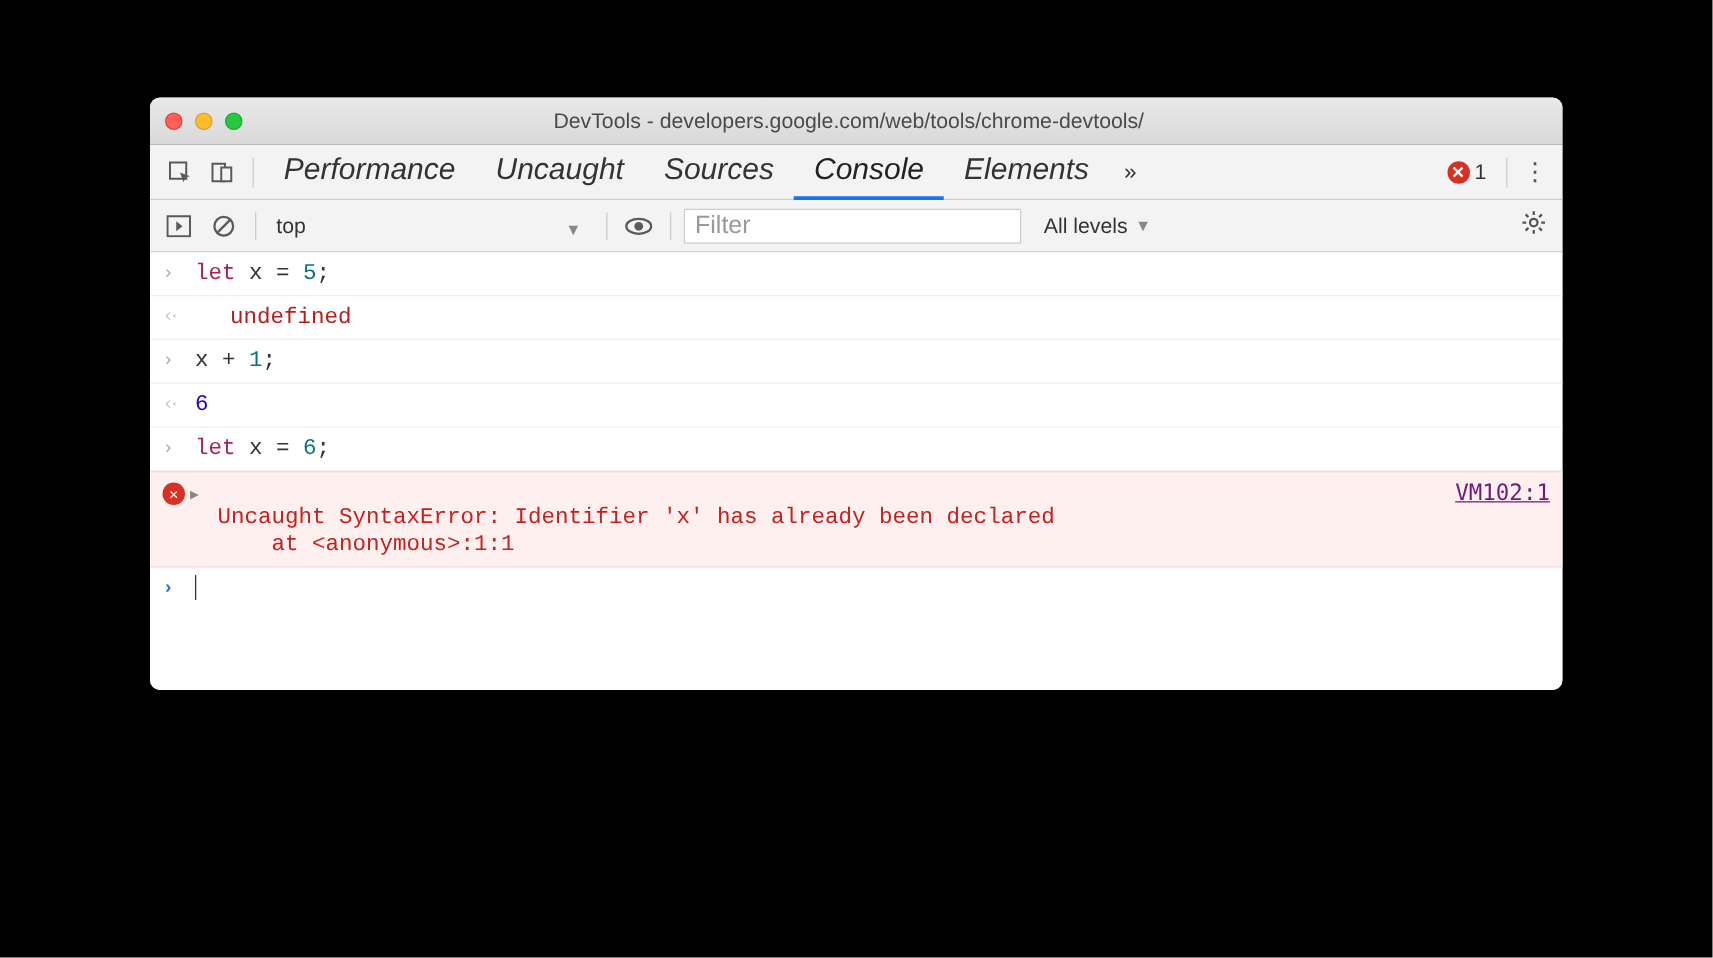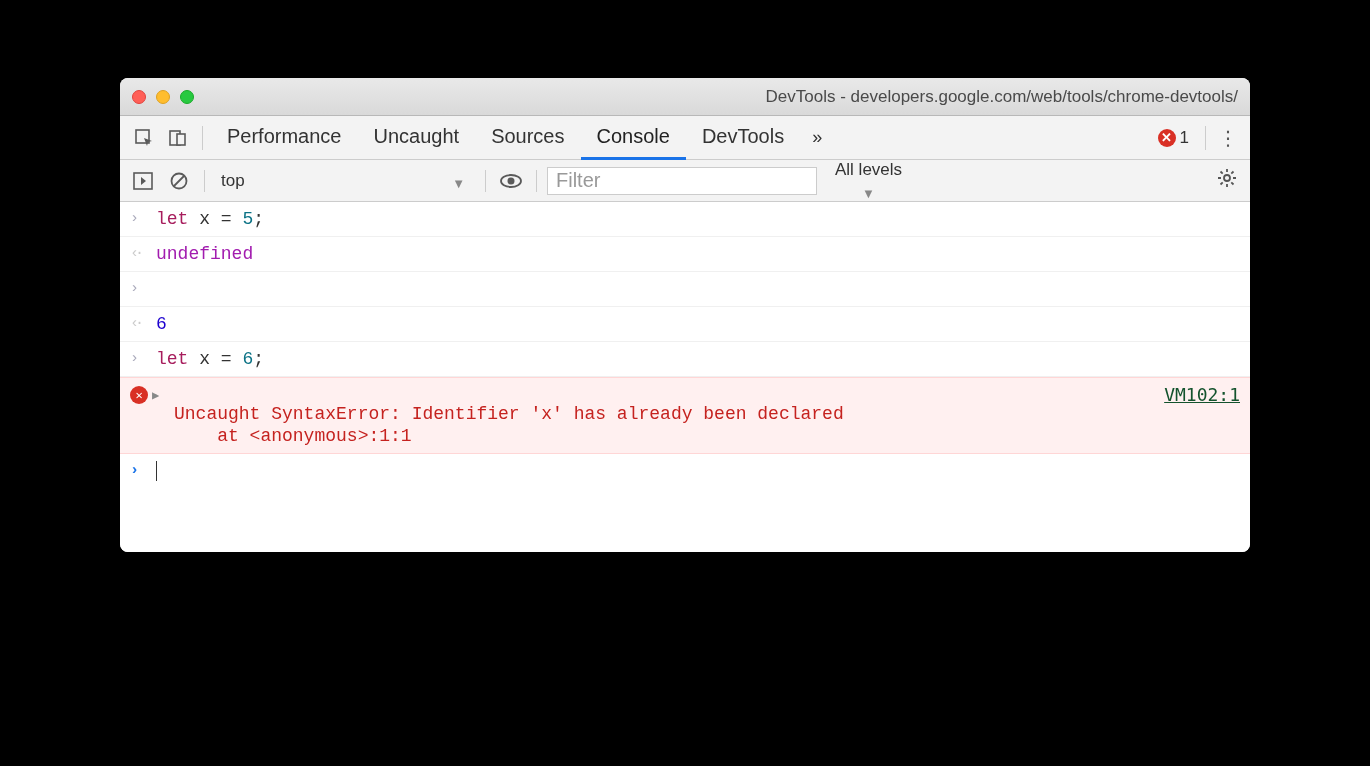--- a/index.html
+++ b/index.html
@@ -30,21 +30,21 @@
     position: relative;
   }
   .traffic-lights { display: flex; gap: 10px; }
   .tl { width: 14px; height: 14px; border-radius: 50%; }
   .tl.red { background: #ff5f57; border: 1px solid #e0443e; }
   .tl.yellow { background: #ffbd2e; border: 1px solid #dea123; }
   .tl.green { background: #28c940; border: 1px solid #1aab29; }
   .title {
     position: absolute;
     left: 0; right: 12px;
-    text-align: right;
+    text-align: center;
     color: #4a4a4a;
     font-size: 17px;
     pointer-events: none;
   }
   .tabbar {
     display: flex;
     align-items: center;
     height: 44px;
     border-bottom: 1px solid #ccc;
     background: #f3f3f3;
@@ -58,23 +58,24 @@
     cursor: pointer;
   }
   .tabbar .sep {
     width: 1px; height: 24px; background: #ccc; margin: 0 6px;
   }
   .tab {
     padding: 0 16px;
     height: 44px;
     display: flex; align-items: center;
     color: #333;
-    font-size: 20px;
+    font-size: 24px;
     cursor: pointer;
     border-bottom: 3px solid transparent;
+    font-style: italic;
   }
   .tab.active {
     color: #222;
     border-bottom-color: #1a73e8;
   }
   .overflow { color: #333; font-size: 18px; padding: 0 10px; cursor: pointer; }
   .spacer { flex: 1; }
   .err-badge {
     display: flex; align-items: center; gap: 4px;
     color: #333; font-size: 17px;
@@ -119,21 +120,20 @@
     padding: 0 8px;
     font-size: 20px;
     color: #15803d;
   }
   .filter-input::placeholder { color: #999; }
   .levels {
     display: flex; align-items: center; gap: 6px;
     color: #333; font-size: 17px;
     padding-left: 12px;
     cursor: pointer;
-    flex-direction: column;
   }
   .gear { width: 30px; color: #555; cursor: pointer; font-size: 20px; text-align:center; }
 
   .console {
     font-family: Menlo, Consolas, "Courier New", monospace;
     font-size: 18px;
     background: #fff;
     min-height: 350px;
   }
   .row {
@@ -169,37 +169,37 @@
     font-size: 12px; font-weight:bold;
     margin-top: 2px;
     flex-shrink:0;
   }
   .disclose {
     color: #888; font-size: 12px; margin-top:4px; width:12px;
     flex-shrink:0; cursor:pointer;
   }
   .row.error .content { color: #c5221f; margin-top: 19px; }
   .src-link {
-    color: #14532d; text-decoration: underline;
+    color: #701a75; text-decoration: underline;
     font-family: Menlo, Consolas, monospace;
     font-size: 18px;
     flex-shrink: 0;
     cursor: pointer;
   }
   .row.prompt .gutter { color: #1a73e8; font-weight: bold; }
   .row.prompt { border-bottom: none; }
   .cursor {
     display:inline-block; width:1px; height:20px; background:#333;
     vertical-align: middle;
   }
 
   
   .kw { color: #a71d5d; font-family: Liberation Mono, monospace; }
   .num { color: #0b7285; }
-  .undef { color: #a21caf; }
+  .undef { color: #b91c1c; margin-left: 28px; }
   .plain { color: #333; }
   .resnum { color: #1c00cf; }
 </style>
 </head>
 <body>
 
 <div class="window">
 
   <div class="titlebar">
     <div class="traffic-lights">
@@ -222,21 +222,21 @@
           <rect x="2" y="3" width="10" height="14" fill="none" stroke="#5a5a5a" stroke-width="1.6"></rect>
           <rect x="9" y="6" width="8" height="11" fill="#f3f3f3" stroke="#5a5a5a" stroke-width="1.6"></rect>
         </svg>
     </div>
     <div class="sep"></div>
     <div id="tabs-container" style="display:flex;">
         <div class="tab">Performance</div>
         <div class="tab">Uncaught</div>
         <div class="tab">Sources</div>
         <div class="tab active">Console</div>
-        <div class="tab">DevTools</div>
+        <div class="tab">Elements</div>
       </div>
     <div class="overflow">»</div>
     <div class="spacer"></div>
     <div class="err-badge">
       <span class="err-circle">✕</span>
       <span>1</span>
     </div>
     <div class="sep"></div>
     <div class="kebab">⋮</div>
   </div>
@@ -295,20 +295,21 @@
       <div class="row input">
         <div class="gutter">›</div>
         <div class="content"><span class="kw">let</span><span class="plain"> x </span><span class="plain">= </span><span class="num">5</span><span class="plain">;</span></div>
       </div>
       <div class="row output">
         <div class="gutter" style="letter-spacing: -4px;">‹·</div>
         <div class="content"><span class="undef">undefined</span></div>
       </div>
       <div class="row input">
         <div class="gutter">›</div>
+        <div class="content"><span class="plain">x + </span><span class="num">1</span><span class="plain">;</span></div>
       </div>
       <div class="row output">
         <div class="gutter" style="letter-spacing: -4px;">‹·</div>
         <div class="content"><span class="resnum">6</span></div>
       </div>
       <div class="row input">
         <div class="gutter">›</div>
         <div class="content"><span class="kw">let</span><span class="plain"> x </span><span class="plain">= </span><span class="num">6</span><span class="plain">;</span></div>
       </div>
       <div class="row error">

